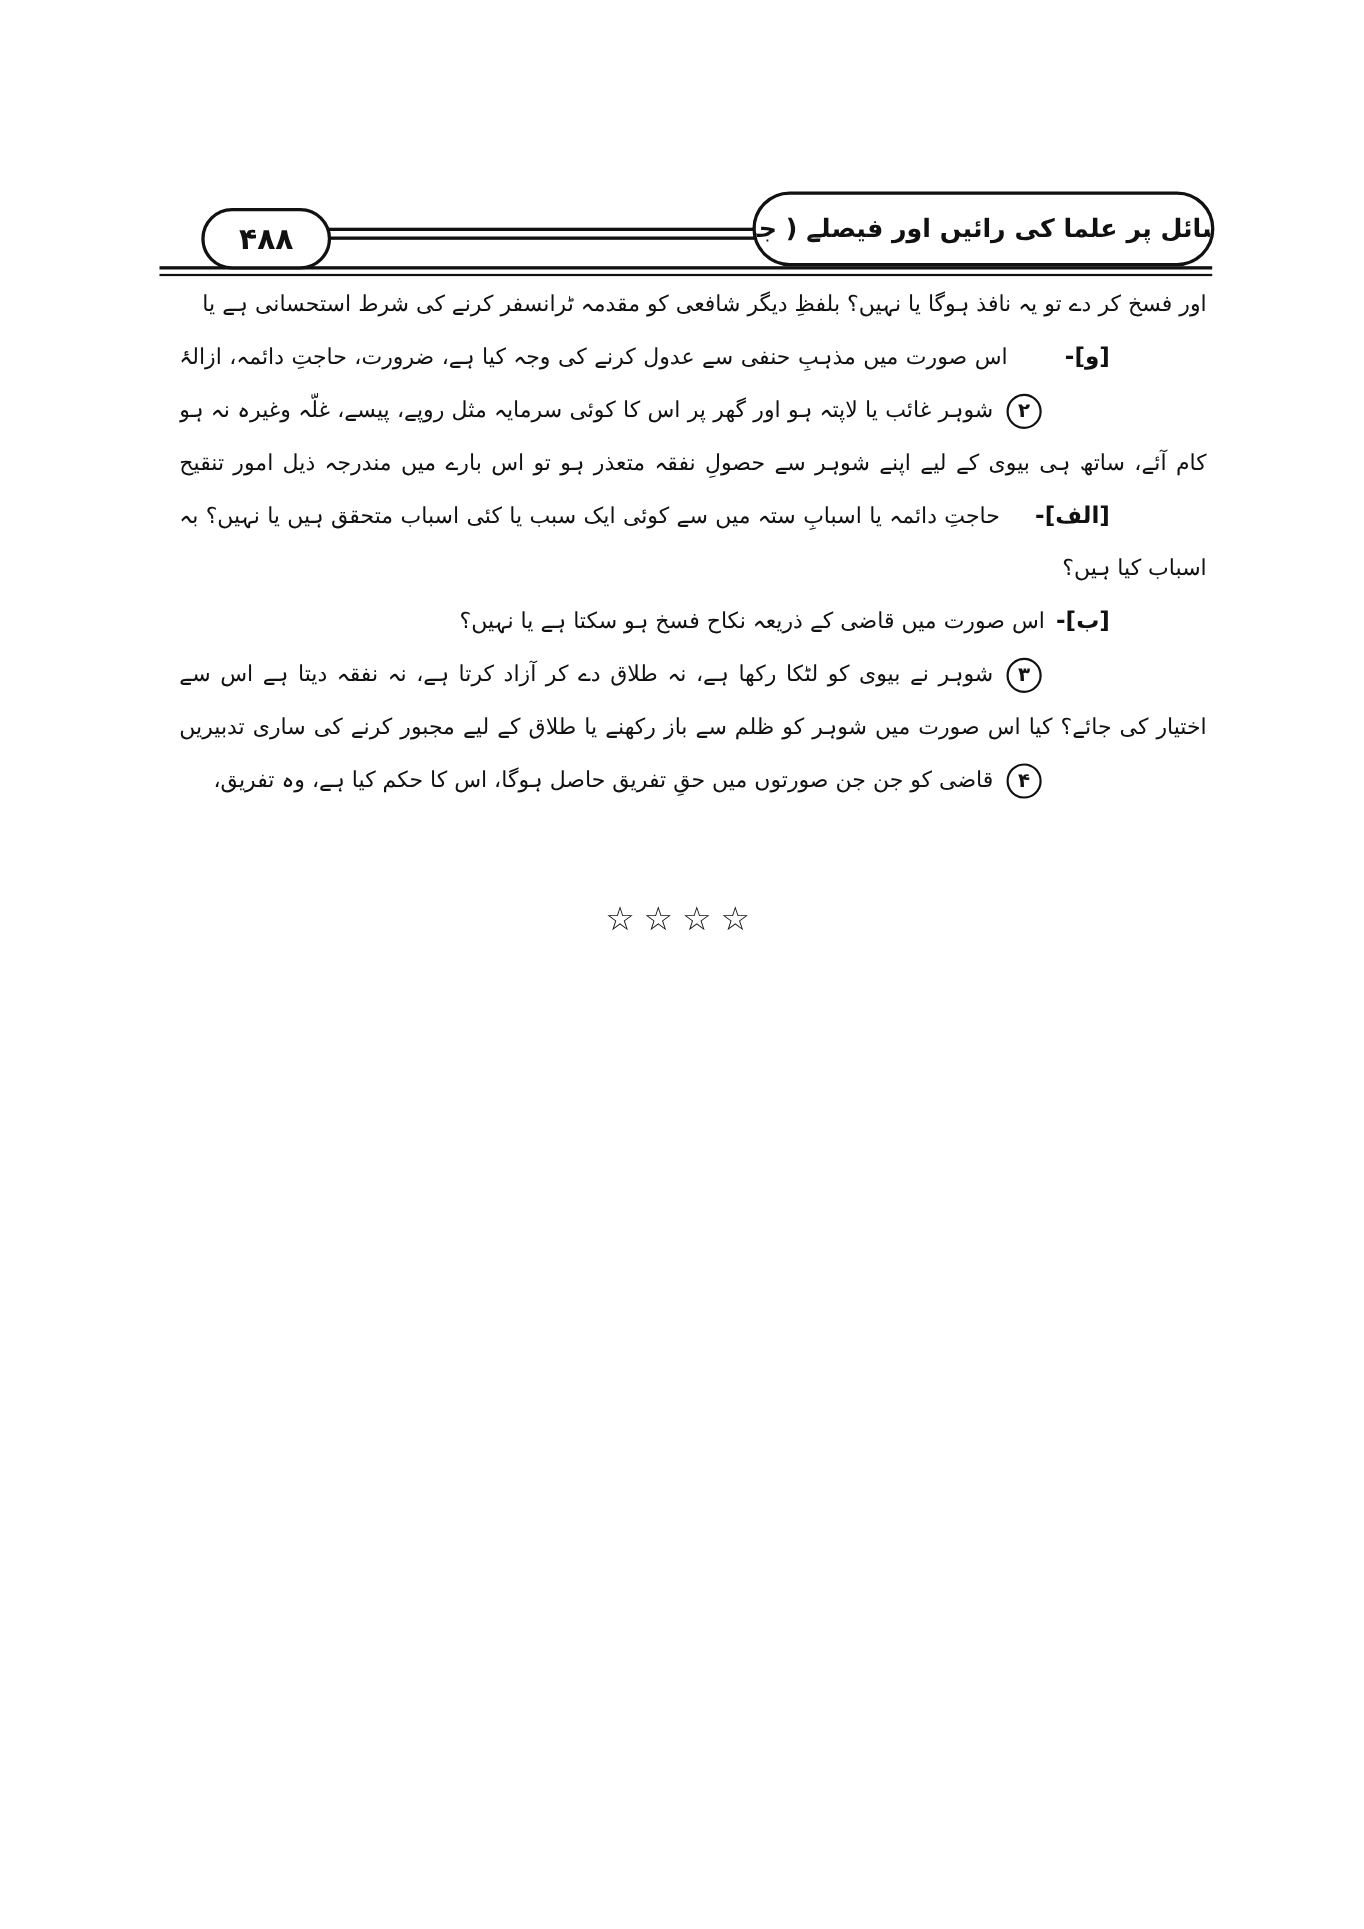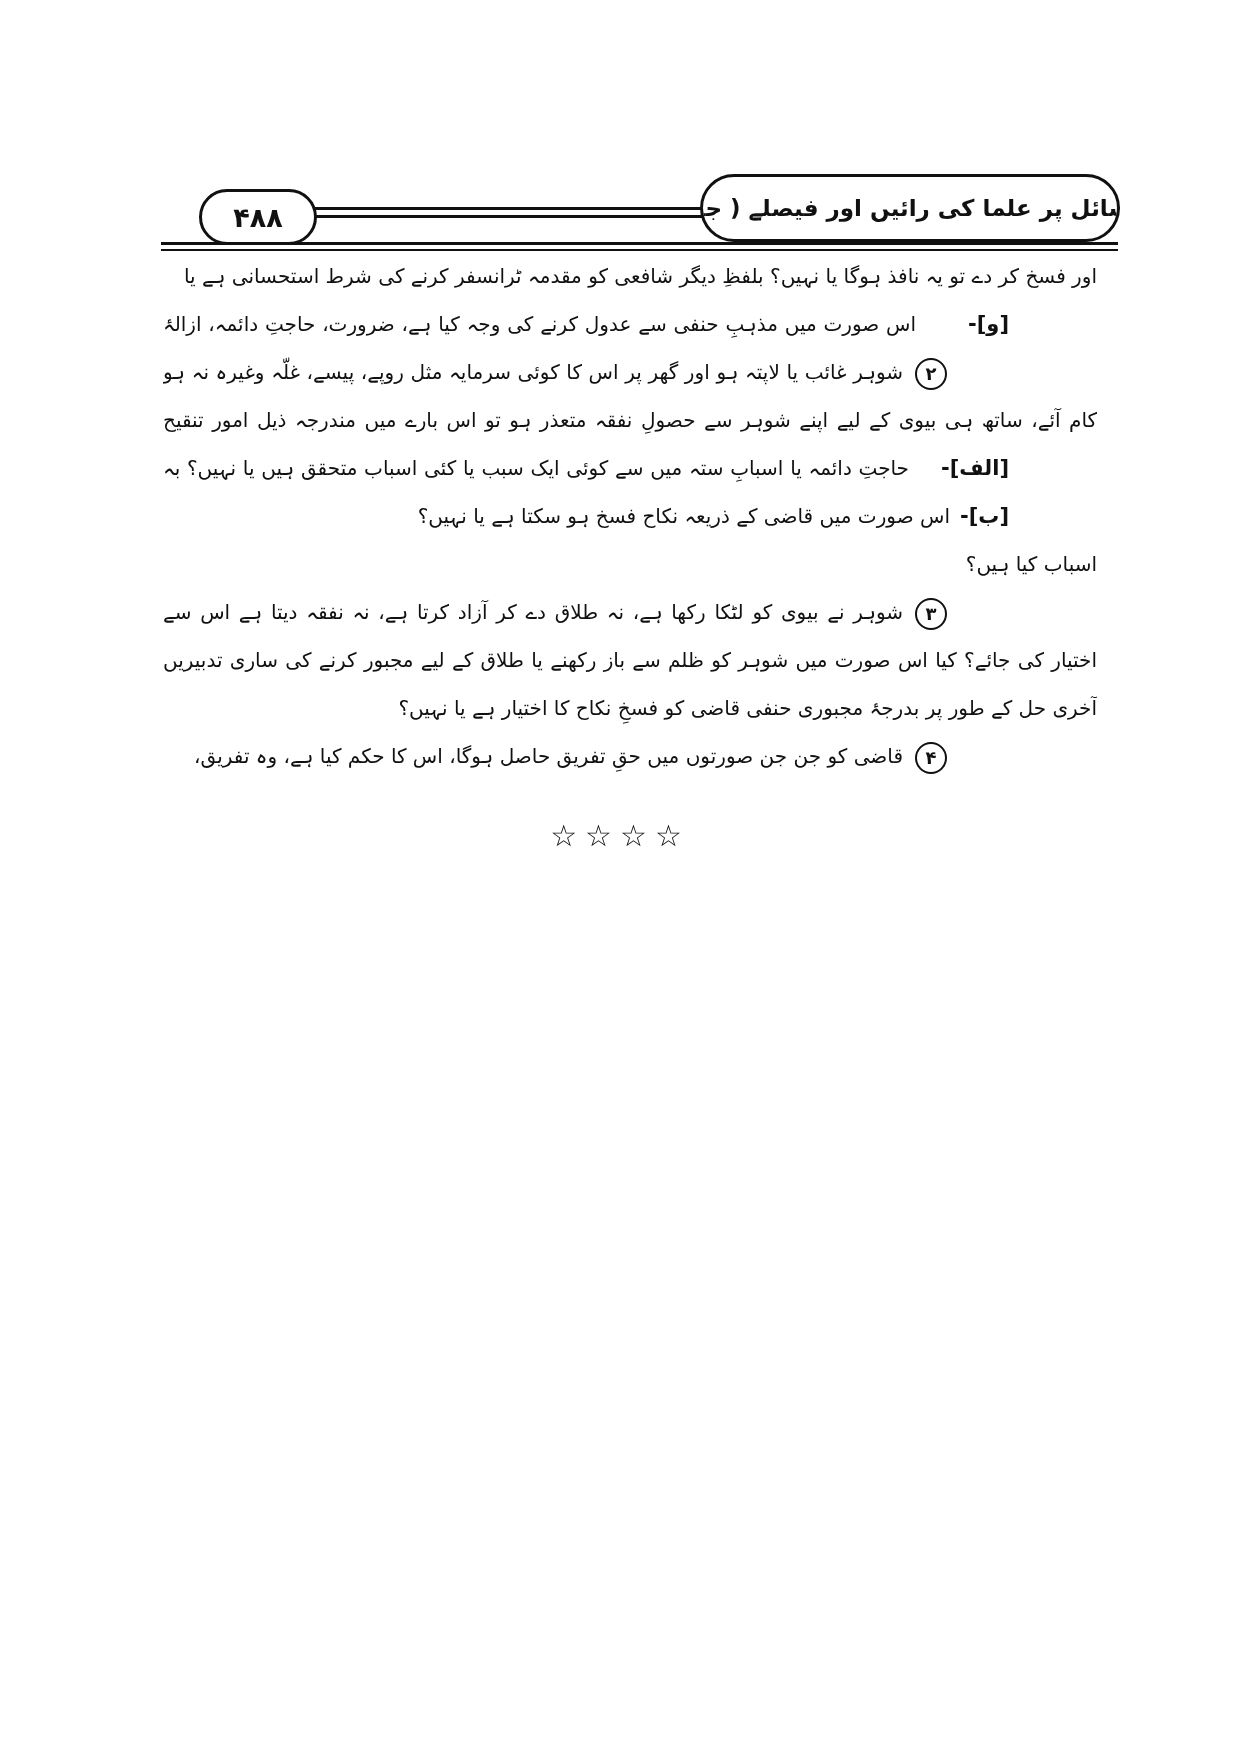--- a/index.html
+++ b/index.html
@@ -7,21 +7,21 @@
     width:1240px;height:1754px;
     background:#ffffff;
     font-family:"DejaVu Sans",sans-serif;
     color:#111;
     position:relative;
     direction:rtl;
   }
   .page{position:absolute;inset:0;background:#fff;}
 
   
-  .header{position:absolute;top:0;left:16px;width:1048px;height:260px;}
+  .header{position:absolute;top:0;left:0;width:1048px;height:260px;}
   .page-pill{
     position:absolute;left:183px;top:189px;width:112px;height:50px;
     border:3px solid #111;border-radius:28px;
     display:flex;align-items:center;justify-content:center;
     font-size:27px;font-weight:bold;background:#fff;z-index:2;
   }
   .connector{
     position:absolute;left:293px;top:207px;width:394px;height:5px;
     border-top:3px solid #111;border-bottom:3px solid #111;z-index:1;
   }
@@ -115,39 +115,36 @@
     </div>
 
     <div class="line justify" dir="rtl">
       <span>کام آئے، ساتھ ہی بیوی کے لیے اپنے شوہر سے حصولِ نفقہ متعذر ہو تو اس بارے میں مندرجہ ذیل امور تنقیح طلب ہیں:</span>
     </div>
 
     <div class="line justify indent-sm" dir="rtl">
       <span class="bracket-marker tight">[الف]-</span><span>حاجتِ دائمہ یا اسبابِ ستہ میں سے کوئی ایک سبب یا کئی اسباب متحقق ہیں یا نہیں؟ بہ صورتِ اثبات وہ</span>
     </div>
 
+    <div class="line" dir="rtl">
+      <span>اسباب کیا ہیں؟</span>
+    </div>
+
     <div class="line indent-sm" dir="rtl">
       <span class="bracket-marker tightest">[ب]-</span><span>اس صورت میں قاضی کے ذریعہ نکاح فسخ ہو سکتا ہے یا نہیں؟</span>
-    </div>
-
-    <div class="line" dir="rtl">
-      <span>اسباب کیا ہیں؟</span>
     </div>
 
     <div class="line justify indent-lg" dir="rtl">
       <span class="circle-num">۳</span><span>شوہر نے بیوی کو لٹکا رکھا ہے، نہ طلاق دے کر آزاد کرتا ہے، نہ نفقہ دیتا ہے اس سے حفاظت کے لیے کیا تدبیر</span>
     </div>
 
     <div class="line justify" dir="rtl">
       <span>اختیار کی جائے؟ کیا اس صورت میں شوہر کو ظلم سے باز رکھنے یا طلاق کے لیے مجبور کرنے کی ساری تدبیریں بے اثر ہو جائیں تو</span>
     </div>
 
-    <div class="line" dir="rtl">
-      <span>آخری حل کے طور پر بدرجۂ مجبوری حنفی قاضی کو فسخِ نکاح کا اختیار ہے یا نہیں؟</span>
-    </div>
 
     <div class="line indent-lg" dir="rtl">
       <span class="circle-num">۴</span><span>قاضی کو جن جن صورتوں میں حقِ تفریق حاصل ہوگا، اس کا حکم کیا ہے، وہ تفریق، طلاق ہے یا فسخ؟</span>
     </div>
 
   </div>
 
   <div class="stars-row">
     <span>☆☆☆☆</span>
   </div>

